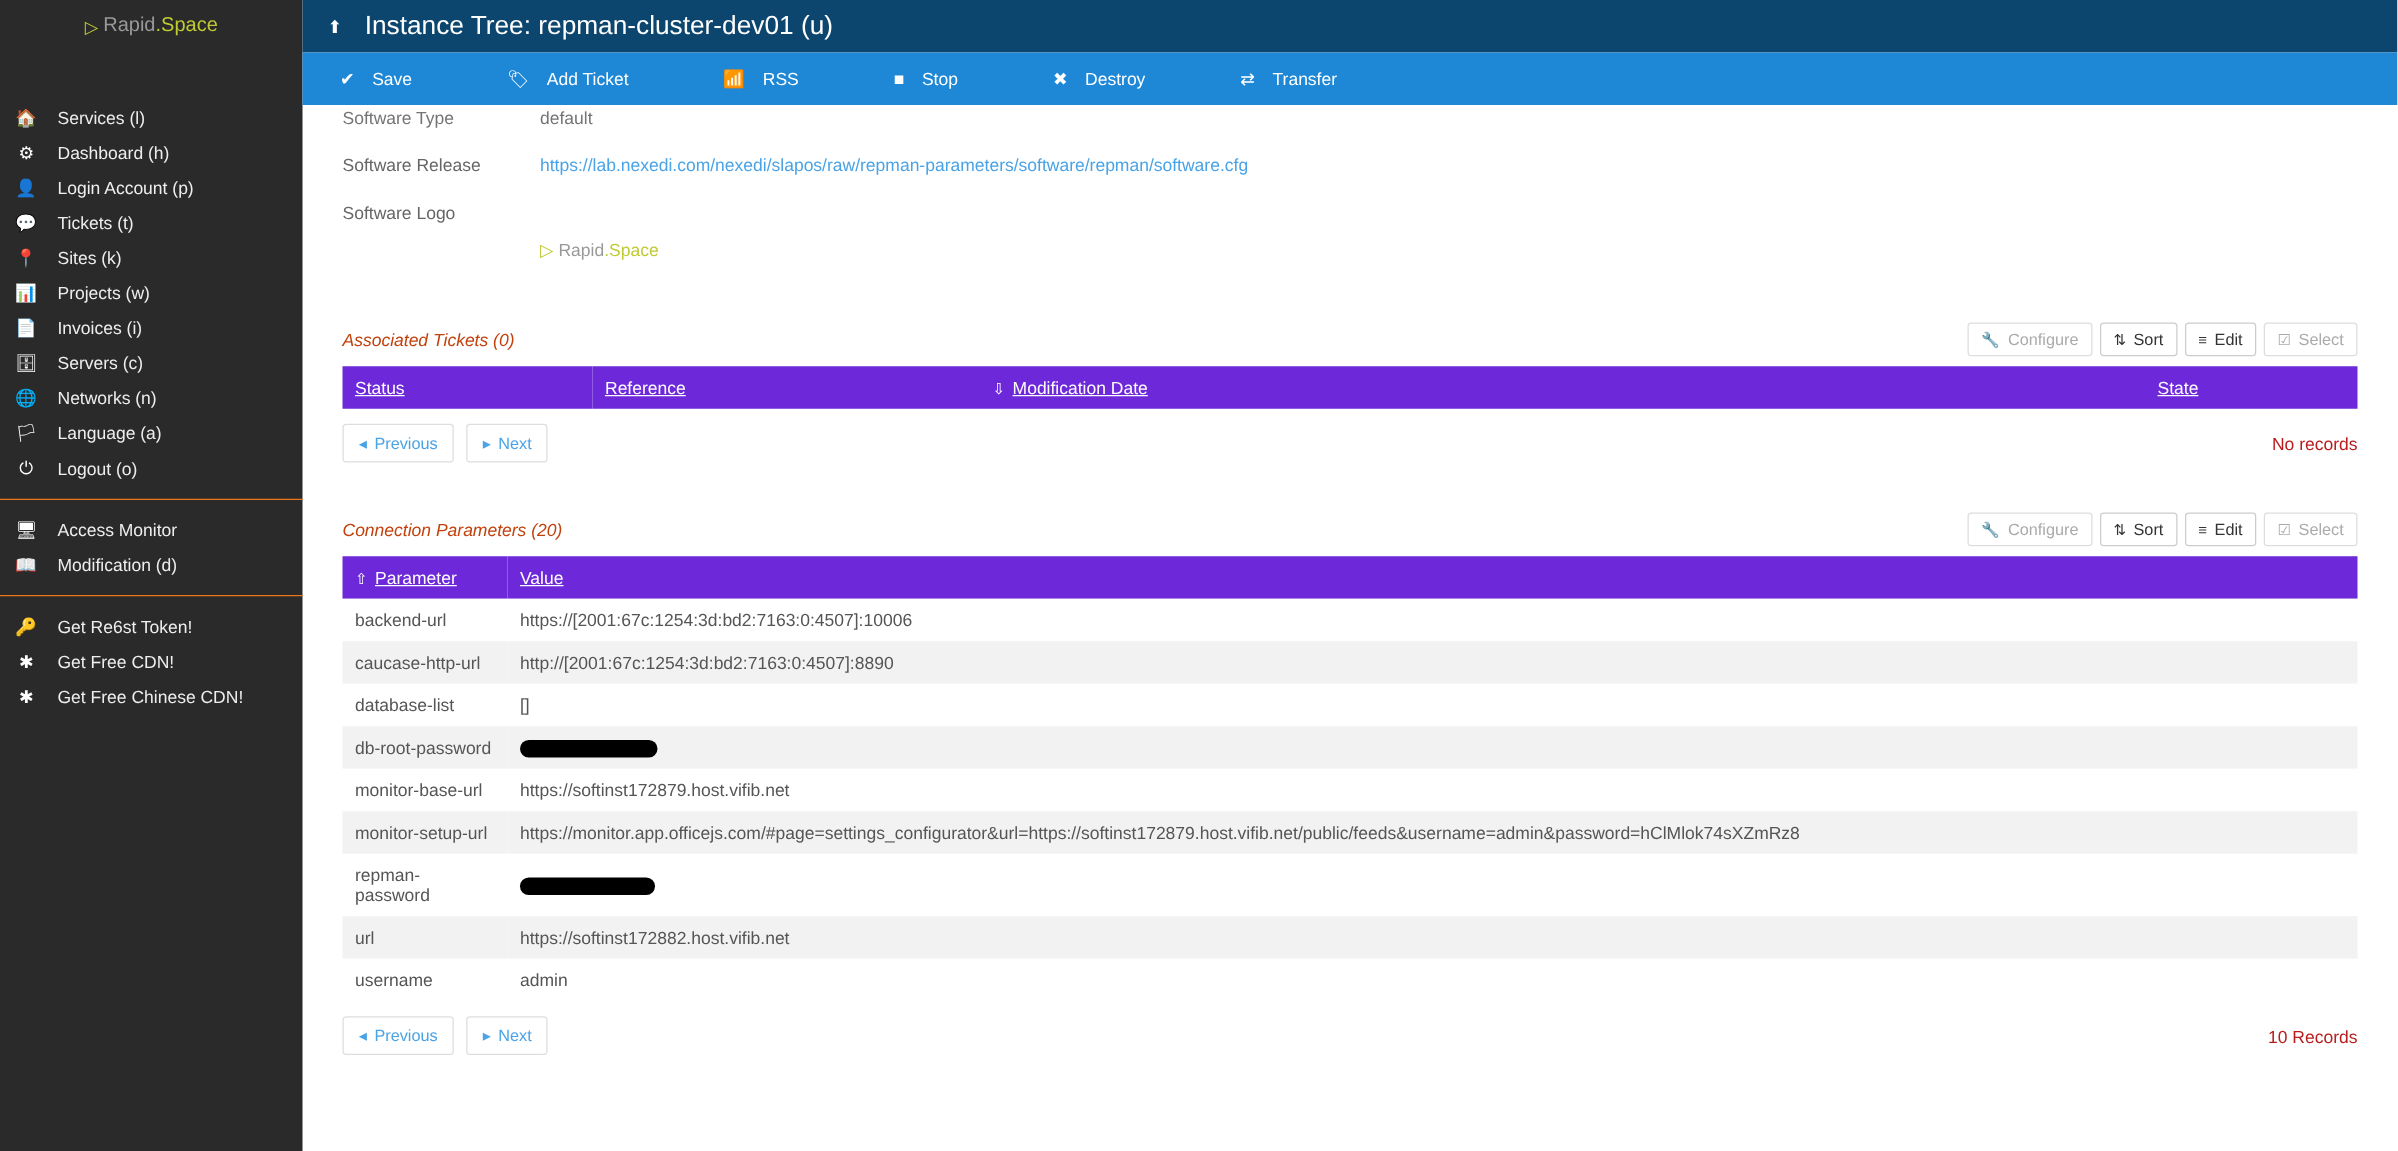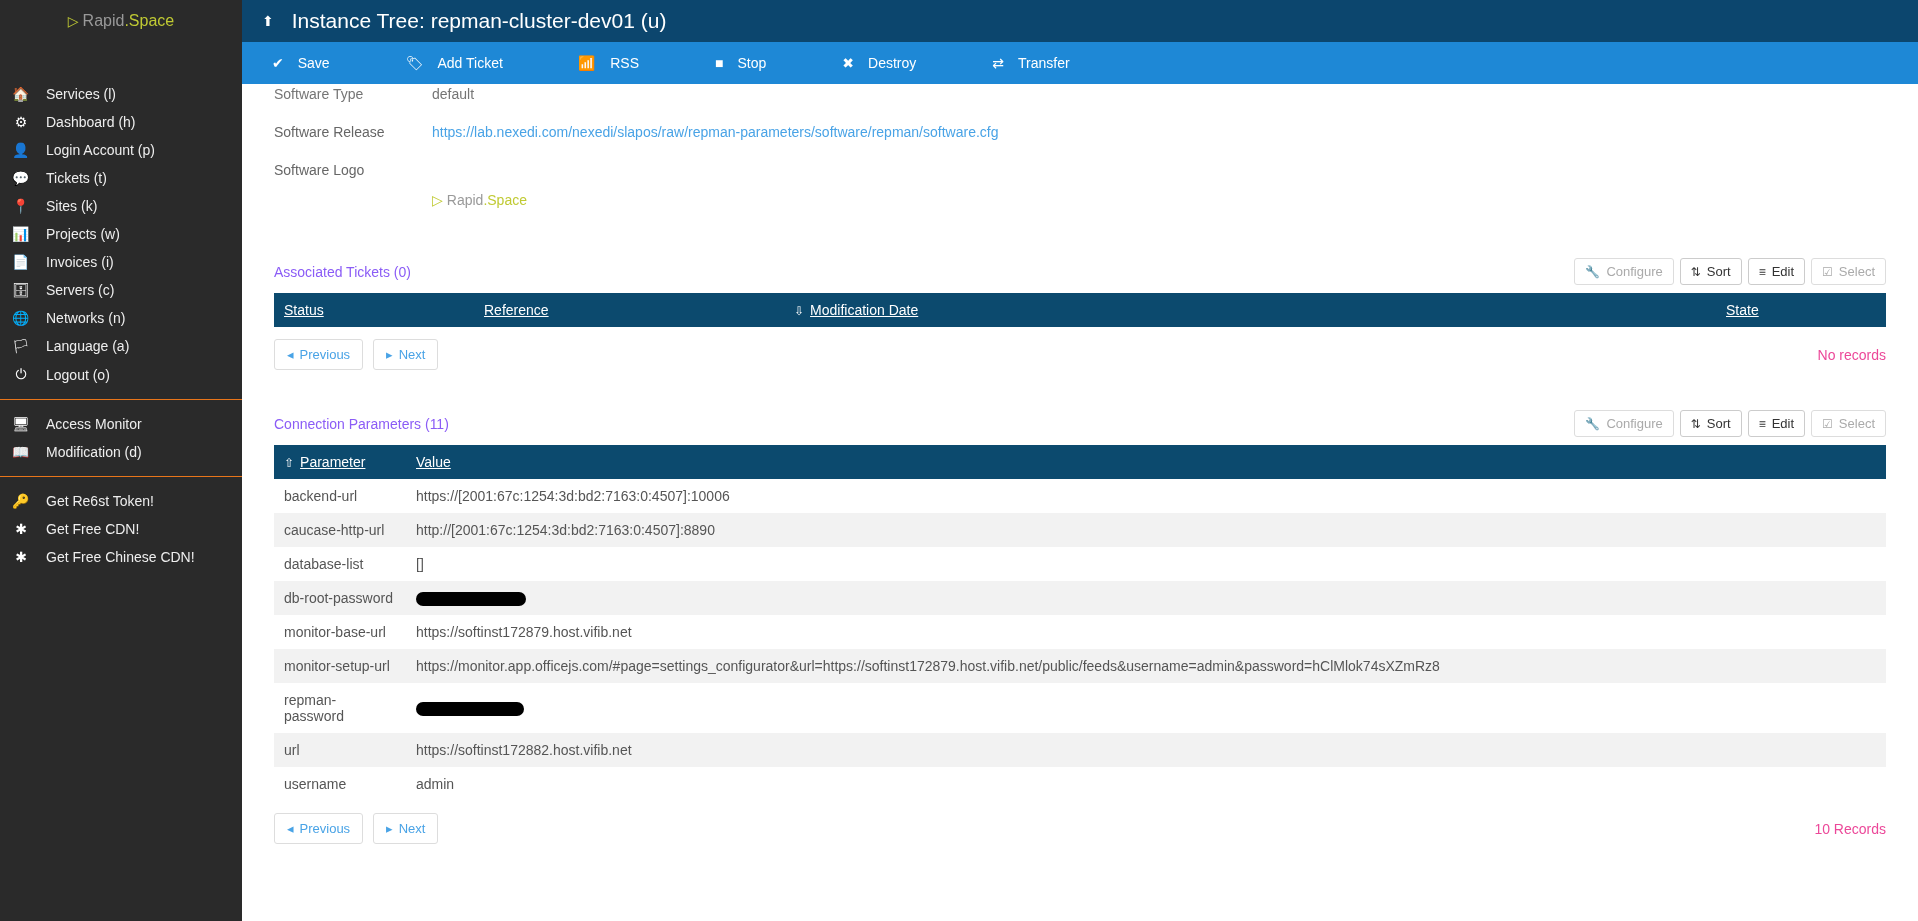--- a/index.html
+++ b/index.html
@@ -33,38 +33,38 @@
 
 .info-row { display: flex; padding: 4px 0; color: #666; }
 .info-label { width: 158px; flex-shrink: 0; }
 .info-value { color: #666; }
 .info-link { color: #49a3e6; text-decoration: none; }
 
 .software-logo { display: flex; align-items: center; padding: 10px 0 10px 158px; }
 .sw-logo-text { font-size: 14px; }
 
 .section-header { display: flex; align-items: center; justify-content: space-between; margin-top: 40px; margin-bottom: 8px; }
-.section-title { color: #8b5cf6; font-size: 14px; }
+.section-title { color: #c2410c; font-size: 14px; font-style: italic; }
 .section-actions { display: flex; gap: 6px; align-items: center; }
 .action-btn { border: 1px solid #ccc; background: #fff; padding: 5px 10px; border-radius: 3px; display: flex; align-items: center; gap: 6px; font-size: 13px; cursor: pointer; }
 .action-btn.disabled { color: #aaa; border-color: #ddd; cursor: default; }
 .action-icon { font-size: 12px; }
 
 .table { width: 100%; border-collapse: collapse; }
-.table thead th { background: #0c4a6e; color: #fff; text-align: left; padding: 9px 10px; font-weight: normal; }
+.table thead th { background: #6d28d9; color: #fff; text-align: left; padding: 9px 10px; font-weight: normal; }
 .table thead th .th-text { text-decoration: underline; }
 .sort-ind { margin-right: 6px; font-size: 12px; }
 .table tbody td { padding: 9px 10px; color: #555; }
 .table tbody tr:nth-child(even) td { background: #f2f2f2; }
 .table tbody tr:nth-child(odd) td { background: #fff; }
 
 .pager-row { display: flex; justify-content: space-between; align-items: center; margin-top: 12px; }
 .pager-btns { display: flex; gap: 10px; }
 .pager-btn { border: 1px solid #ddd; background: #fff; color: #49a3e6; padding: 7px 12px; border-radius: 3px; font-size: 13px; cursor: pointer; display: flex; align-items: center; gap: 6px; }
-.records-text { color: #ec4899; font-size: 14px; }
+.records-text { color: #b91c1c; font-size: 14px; }
 
 .redact { display: inline-block; height: 14px; border-radius: 7px; background: #000; vertical-align: middle; }
 .redact.w1 { width: 110px; }
 .redact.w2 { width: 130px; }
 .redact.w3 { width: 108px; }
 
 td:first-child, th:first-child { padding-left: 10px; }
 </style>
 </head>
 <body>
@@ -250,21 +250,21 @@
             </div>
           <div class="pager-btn">
               <span>▸</span>
               <span>Next</span>
             </div>
         </div>
         <div class="records-text">No records</div>
       </div>
 
       <div class="section-header">
-        <div class="section-title">Connection Parameters (11)</div>
+        <div class="section-title">Connection Parameters (20)</div>
         <div class="section-actions">
           <div class="action-btn disabled">
               <span class="action-icon">🔧</span>
               <span>Configure</span>
             </div>
           <div class="action-btn">
               <span class="action-icon">⇅</span>
               <span>Sort</span>
             </div>
           <div class="action-btn">

